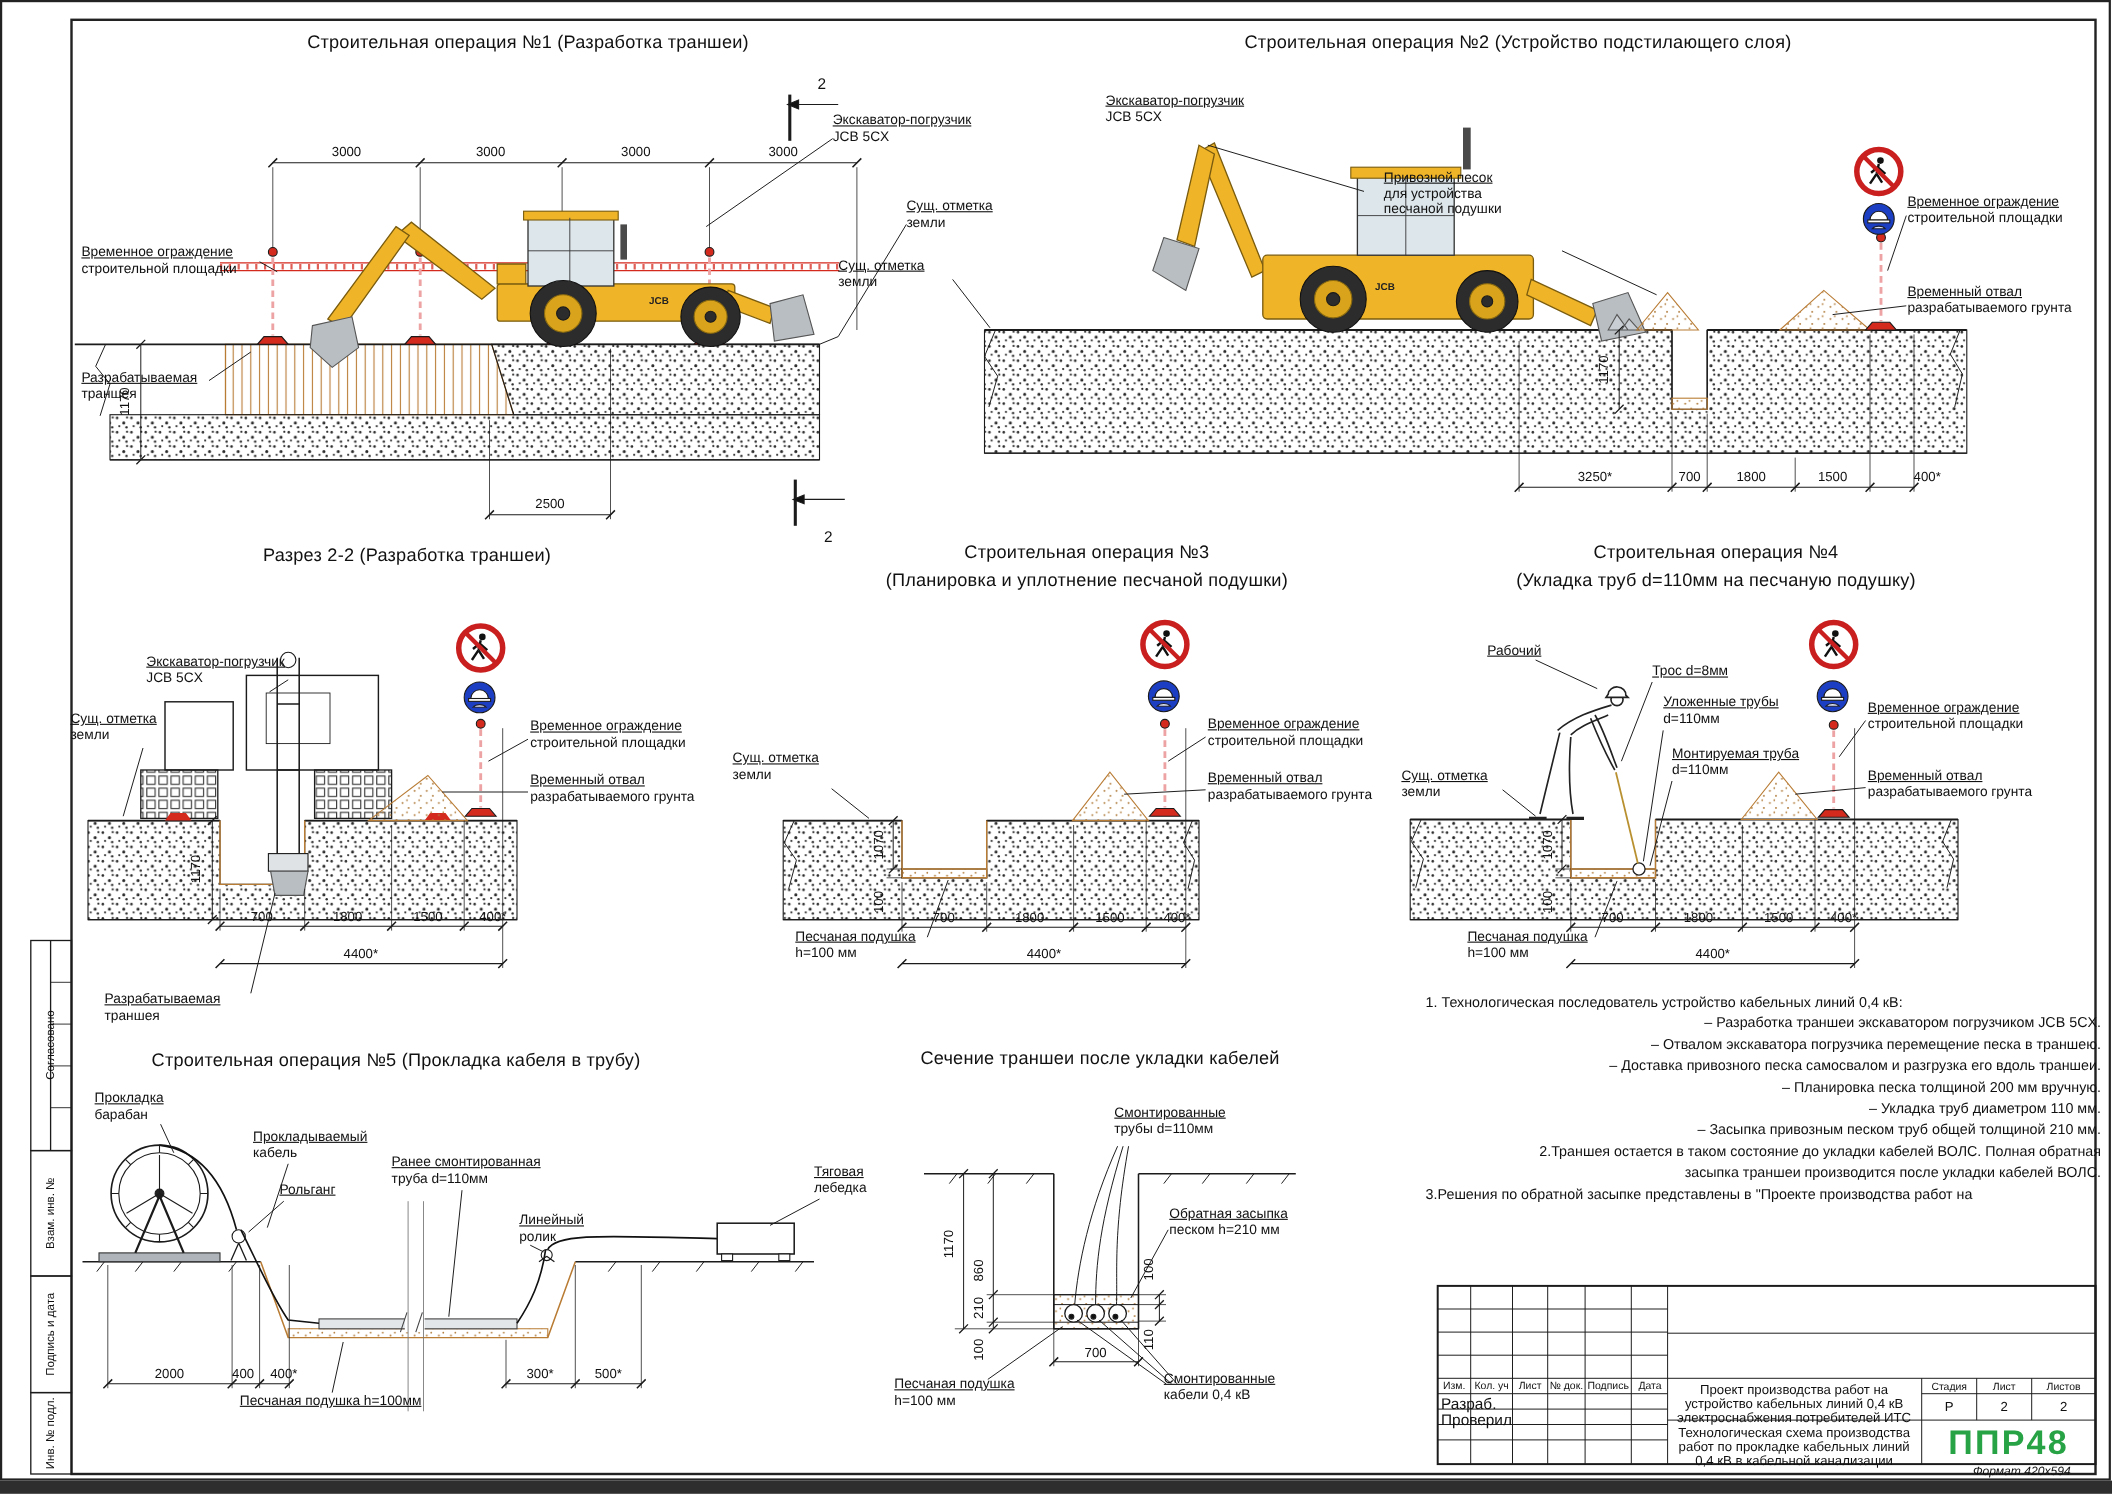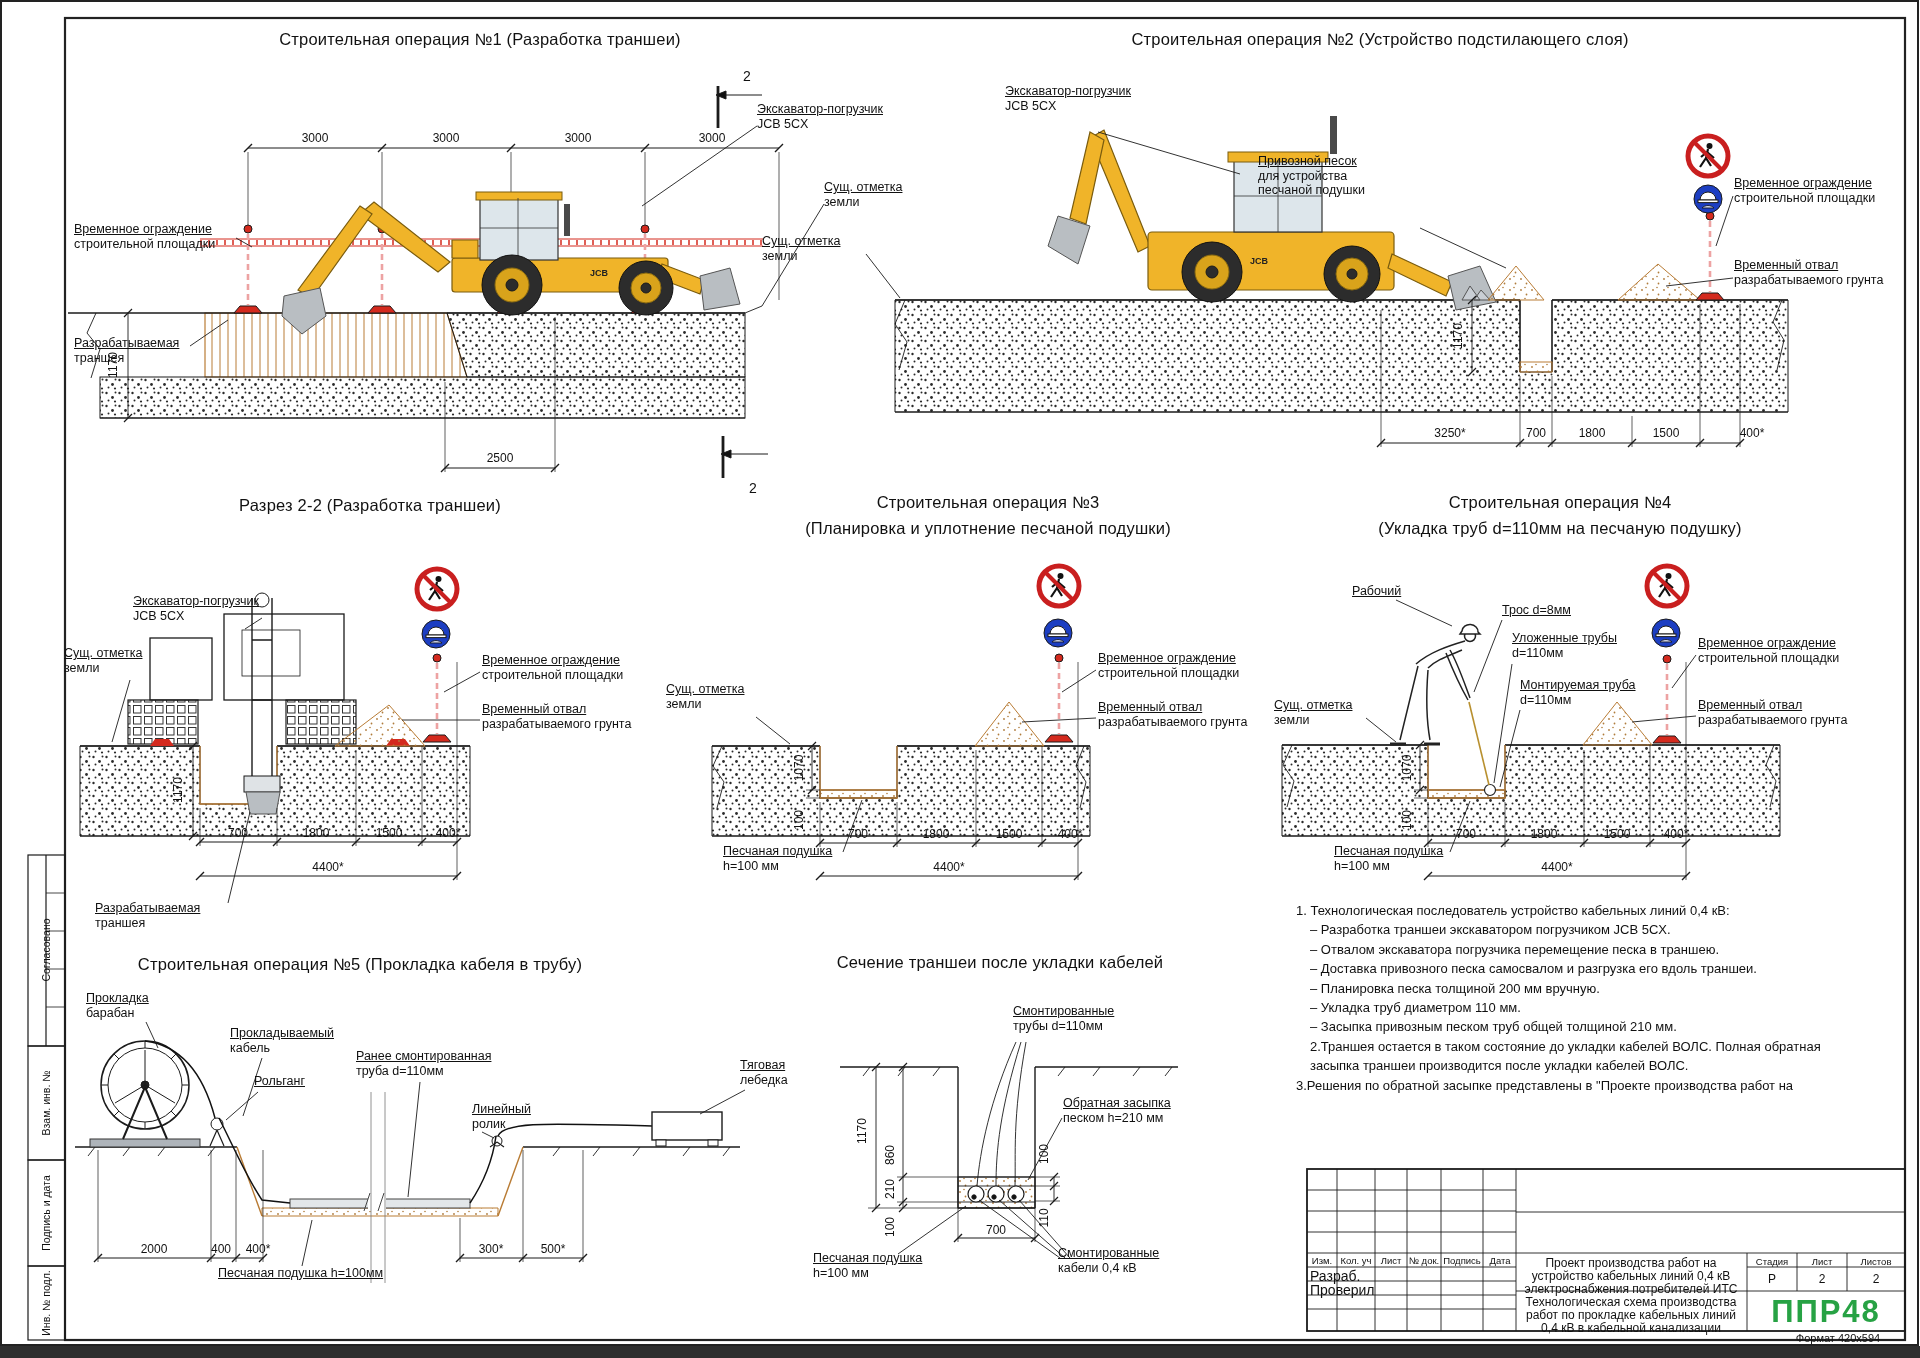--- a/index.html
+++ b/index.html
@@ -8,26 +8,26 @@
   .L{position:absolute;font-size:12.5px;line-height:1.16;white-space:nowrap;}
   .L span{display:block;}
   .u{text-decoration:underline;}
   .T{position:absolute;font-size:16.5px;white-space:nowrap;transform:translateX(-50%);letter-spacing:.2px;}
   .D{position:absolute;font-size:12px;white-space:nowrap;transform:translateX(-50%);}
   .V{position:absolute;font-size:12px;white-space:nowrap;transform:translate(-50%,-50%) rotate(-90deg);}
   .R{position:absolute;font-size:10.5px;white-space:nowrap;transform:translate(-50%,-50%) rotate(-90deg);}
   .brand{position:absolute;font-size:9px;font-weight:bold;color:#222;}
   .notes{position:absolute;left:1296px;top:901px;width:614px;font-size:13px;}
   .notes div{line-height:19.4px;white-space:nowrap;}
-  .notes div:nth-child(n+2):nth-child(-n+9){padding-left:14px;}
+  .notes div:nth-child(n+2):nth-child(-n+9){padding-left:14px;text-align:right;}
   .tbt{position:absolute;font-size:9.5px;white-space:nowrap;transform:translateX(-50%);}
   .tbl{position:absolute;font-size:14px;white-space:nowrap;}
   .tbc{position:absolute;font-size:12px;white-space:nowrap;transform:translateX(-50%);}
   .logo{position:absolute;font-size:31px;font-weight:800;letter-spacing:2px;transform:translateX(-50%);}
-  .fmt{position:absolute;font-size:11px;white-space:nowrap;transform:translateX(-50%);}
+  .fmt{position:absolute;font-size:11px;white-space:nowrap;transform:translateX(-50%);font-style:italic;}
   .band{position:absolute;left:0;top:1346px;width:1920px;height:12px;background:#2e2e2e;}
 </style>
 </head>
 <body>
 
 <svg class="ovl" width="1920" height="1358" viewBox="0 0 1920 1358">
 <defs>
  <pattern id="st" width="13" height="13" patternUnits="userSpaceOnUse">
    <circle cx="2.5" cy="3" r="1.2" fill="#2a2a2a"></circle>
         <circle cx="8.5" cy="7.5" r="1.4" fill="#2a2a2a"></circle>

